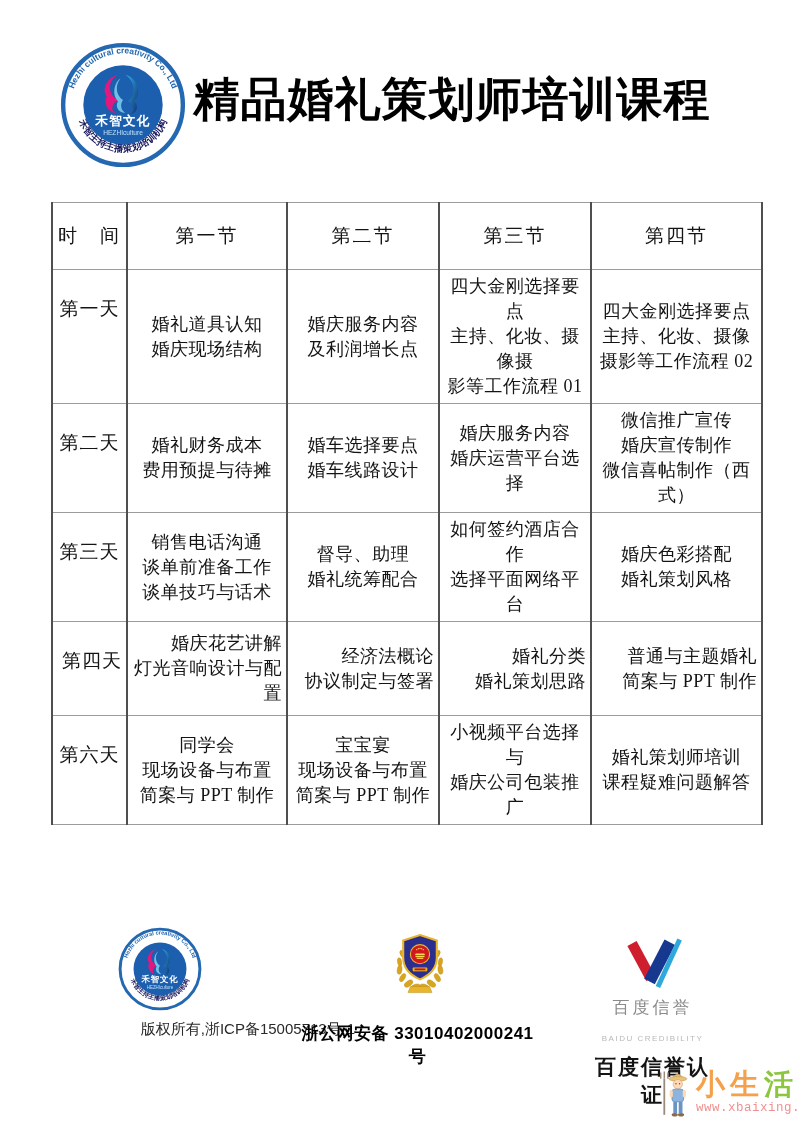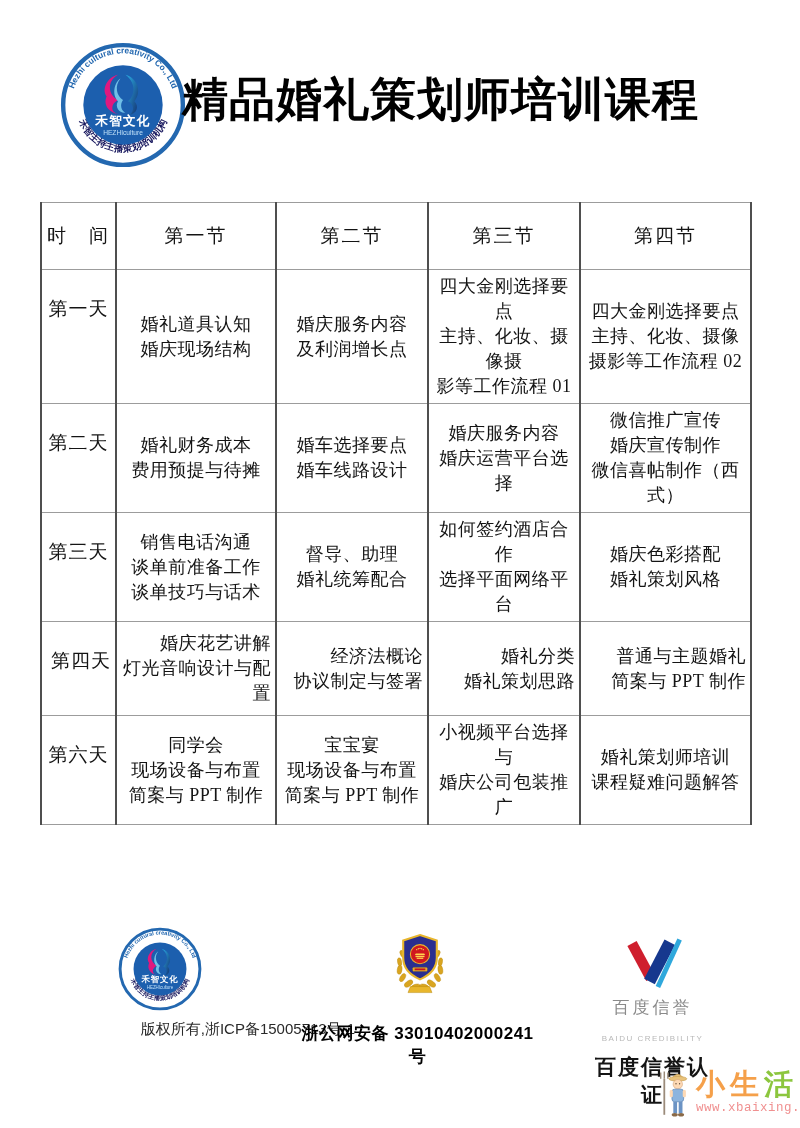--- a/index.html
+++ b/index.html
@@ -6,27 +6,27 @@
   .page {
     position:relative; width:800px; height:1128px; margin:0 auto;
     background:#ffffff; overflow:hidden;
     font-family:"Liberation Serif", serif; color:#111;
   }
 
   
   .header-logo { position:absolute; left:60px; top:42px; width:126px; height:126px; }
   .page-title {
     position:absolute; left:182px; top:72px; width:540px;
-    text-align:left; font-size:46px; font-weight:900; color:#000;
+    text-align:center; font-size:46px; font-weight:900; color:#000;
     letter-spacing:1px; line-height:1.2; white-space:nowrap;
   }
 
   
   .course-table {
-    position:absolute; left:40px; top:202px; width:710px;
+    position:absolute; left:51px; top:202px; width:710px;
     border-collapse:collapse; table-layout:fixed; text-align:center;
     color:#141414;
   }
   .course-table th, .course-table td {
     border-top:1px solid #9c9c9c; border-bottom:1px solid #9c9c9c;
     border-left:2px solid #4f4f4f; border-right:2px solid #4f4f4f;
     padding:4px 4px; white-space:pre-line;
   }
   .course-table th {
     height:58px; font-weight:normal; font-size:19px; letter-spacing:2px;

